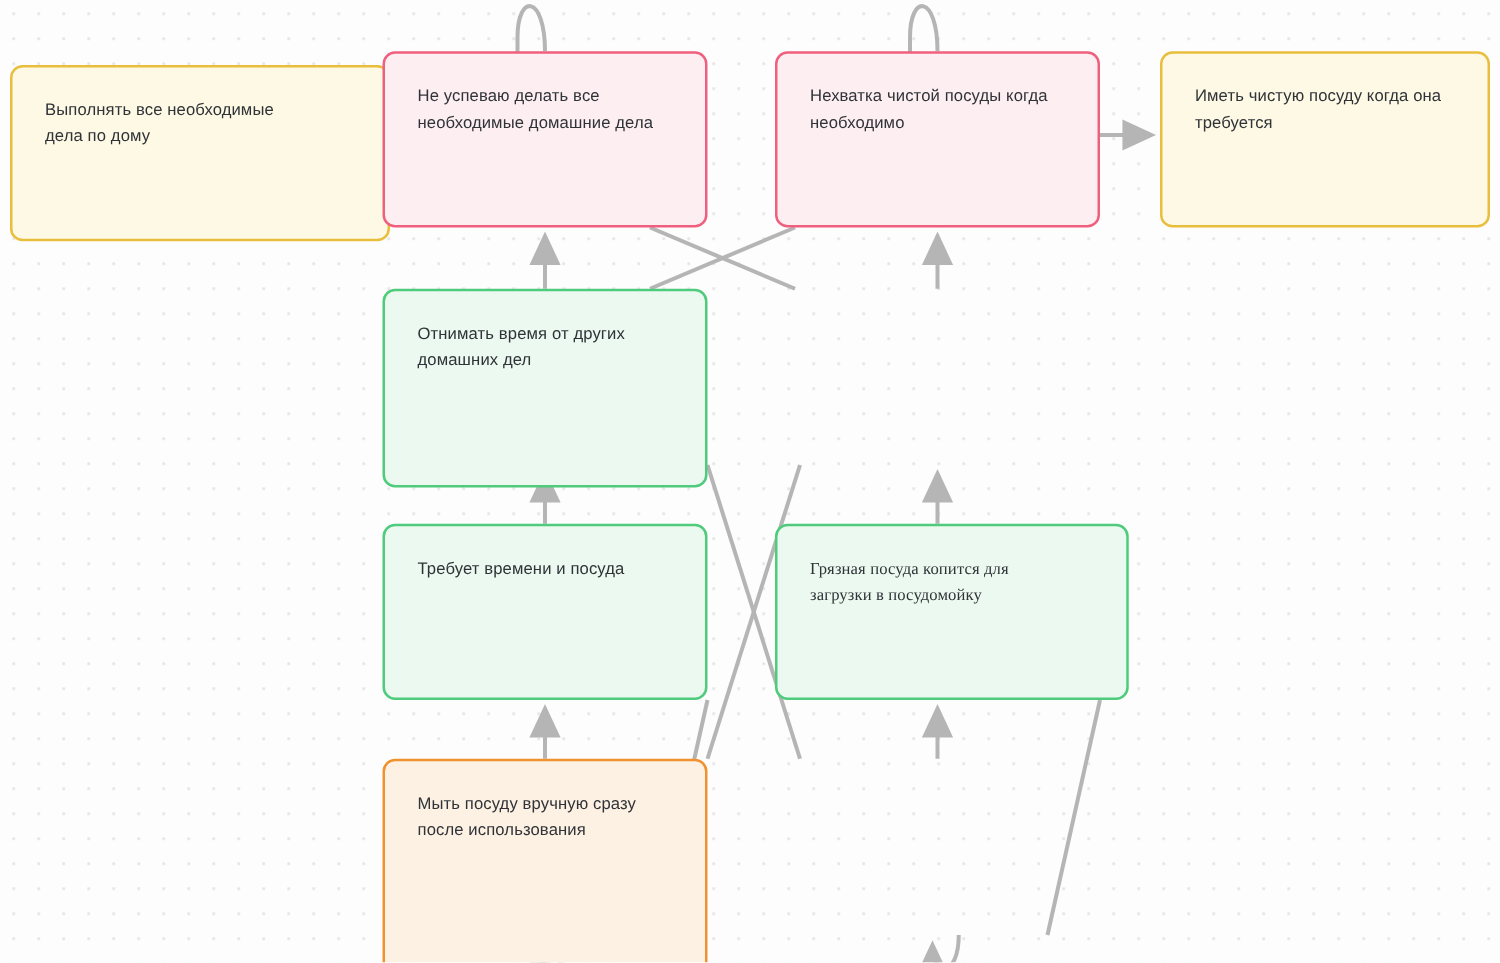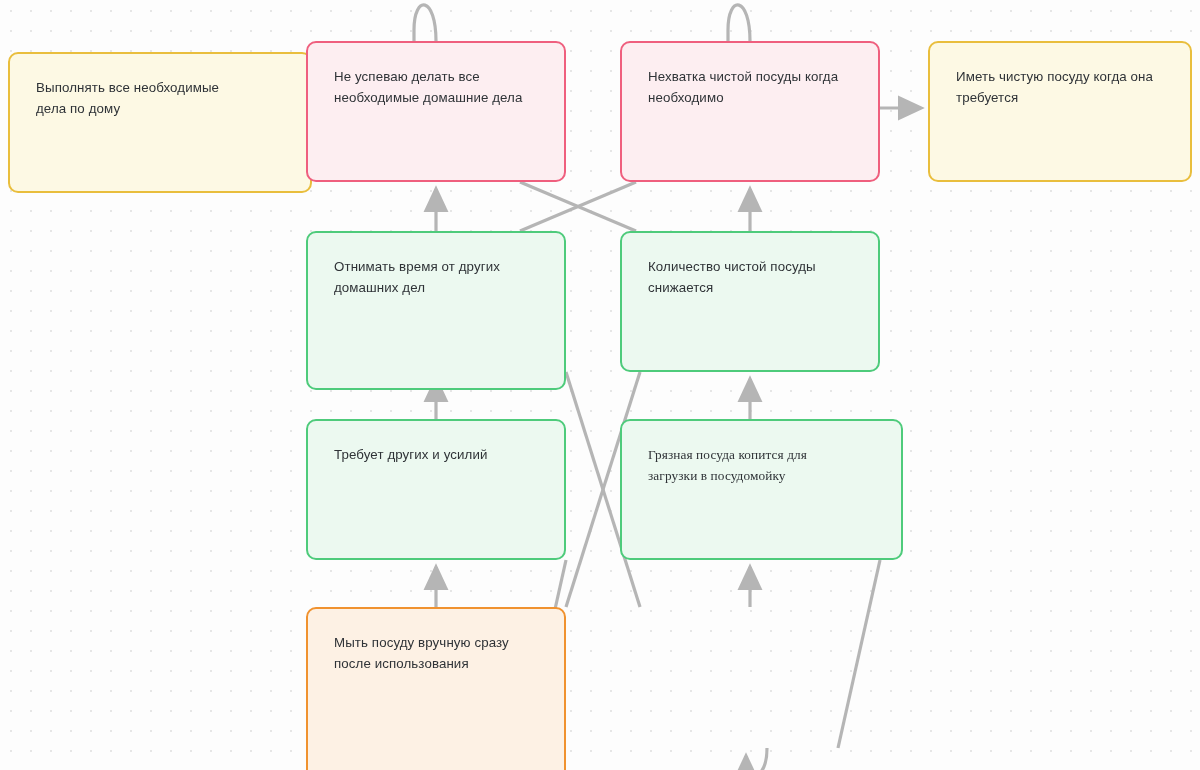--- a/index.html
+++ b/index.html
@@ -109,27 +109,23 @@
   <div class="node goal" style="left:928px; top:41px; width:264px; height:141px;">
     <span class="node-label">Иметь чистую посуду когда она
 требуется</span>
   </div>
 
   <div class="node cause" style="left:306px; top:231px; width:260px; height:159px;">
     <span class="node-label">Отнимать время от других
 домашних дел</span>
   </div>
 
-  <div class="node cause" style="left:620px; top:231px; width:260px; height:141px;">
-    <span class="node-label">Количество чистой посуды
-снижается</span>
-  </div>
 
   <div class="node cause" style="left:306px; top:419px; width:260px; height:141px;">
-    <span class="node-label">Требует других и усилий</span>
+    <span class="node-label">Требует времени и посуда</span>
   </div>
 
   <div class="node cause" style="left:620px; top:419px; width:283px; height:141px;font-family:Liberation Serif, serif;">
     <span class="node-label">Грязная посуда копится для
 загрузки в посудомойку</span>
   </div>
 
   <div class="node action" style="left:306px; top:607px; width:260px; height:177px;">
     <span class="node-label">Мыть посуду вручную сразу
 после использования</span>

